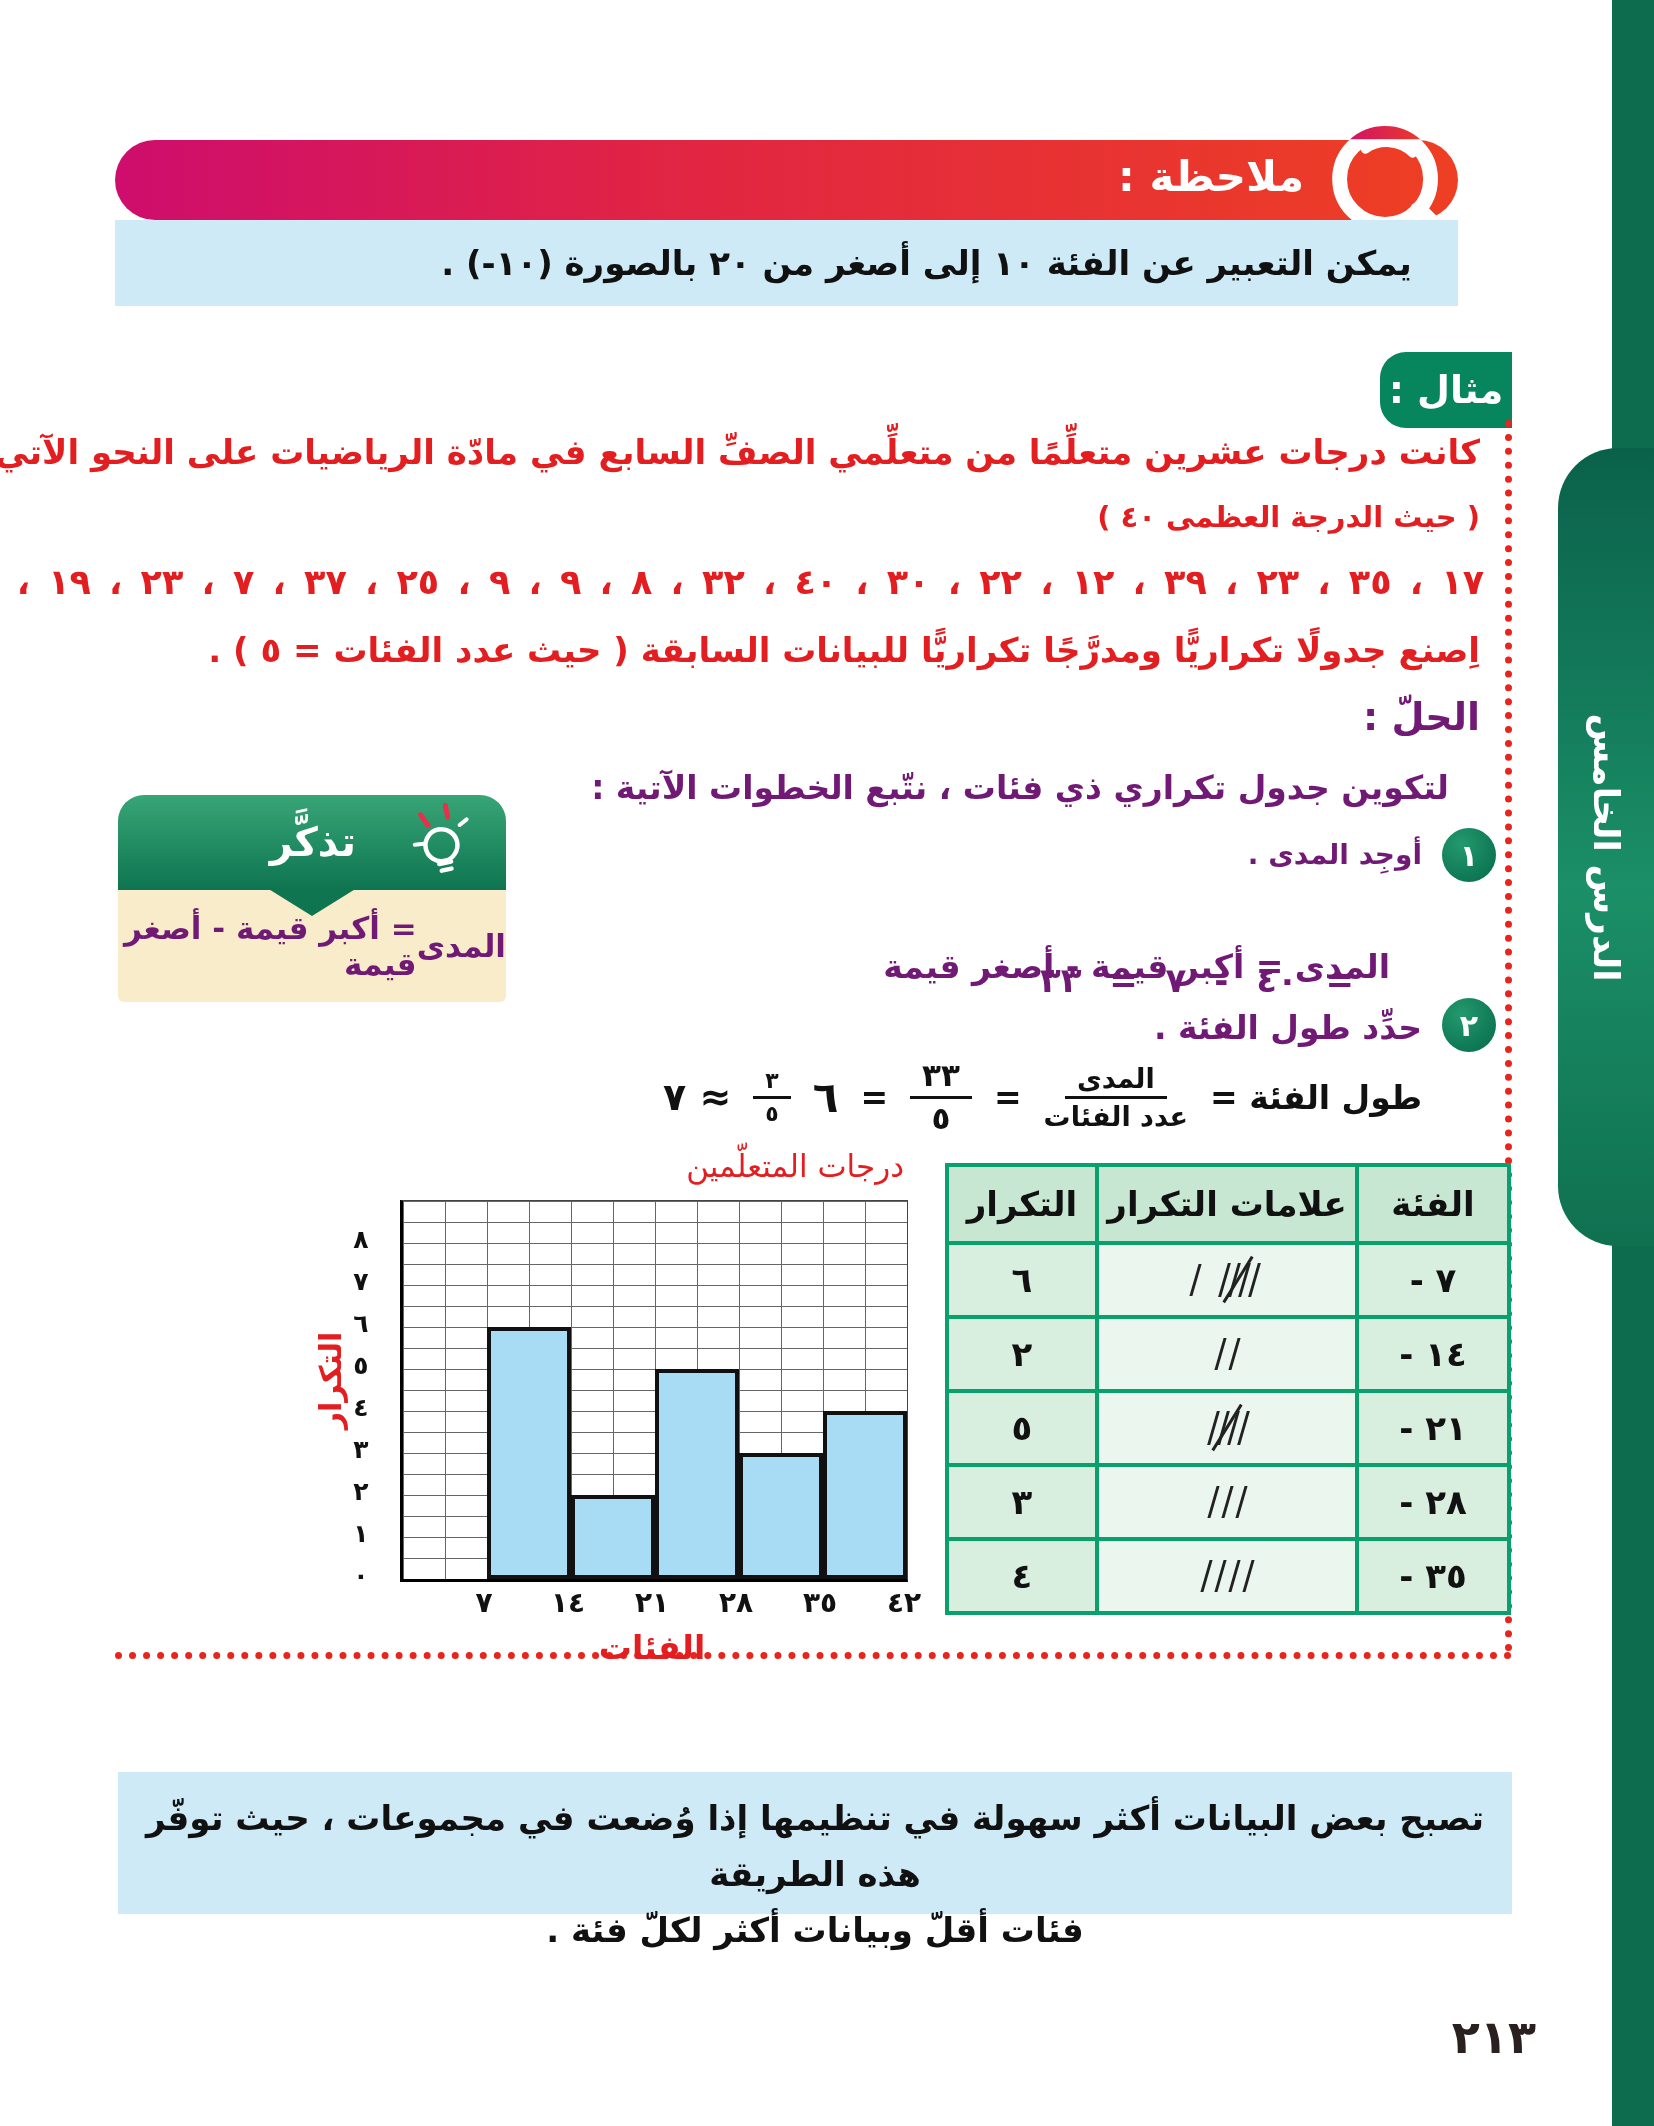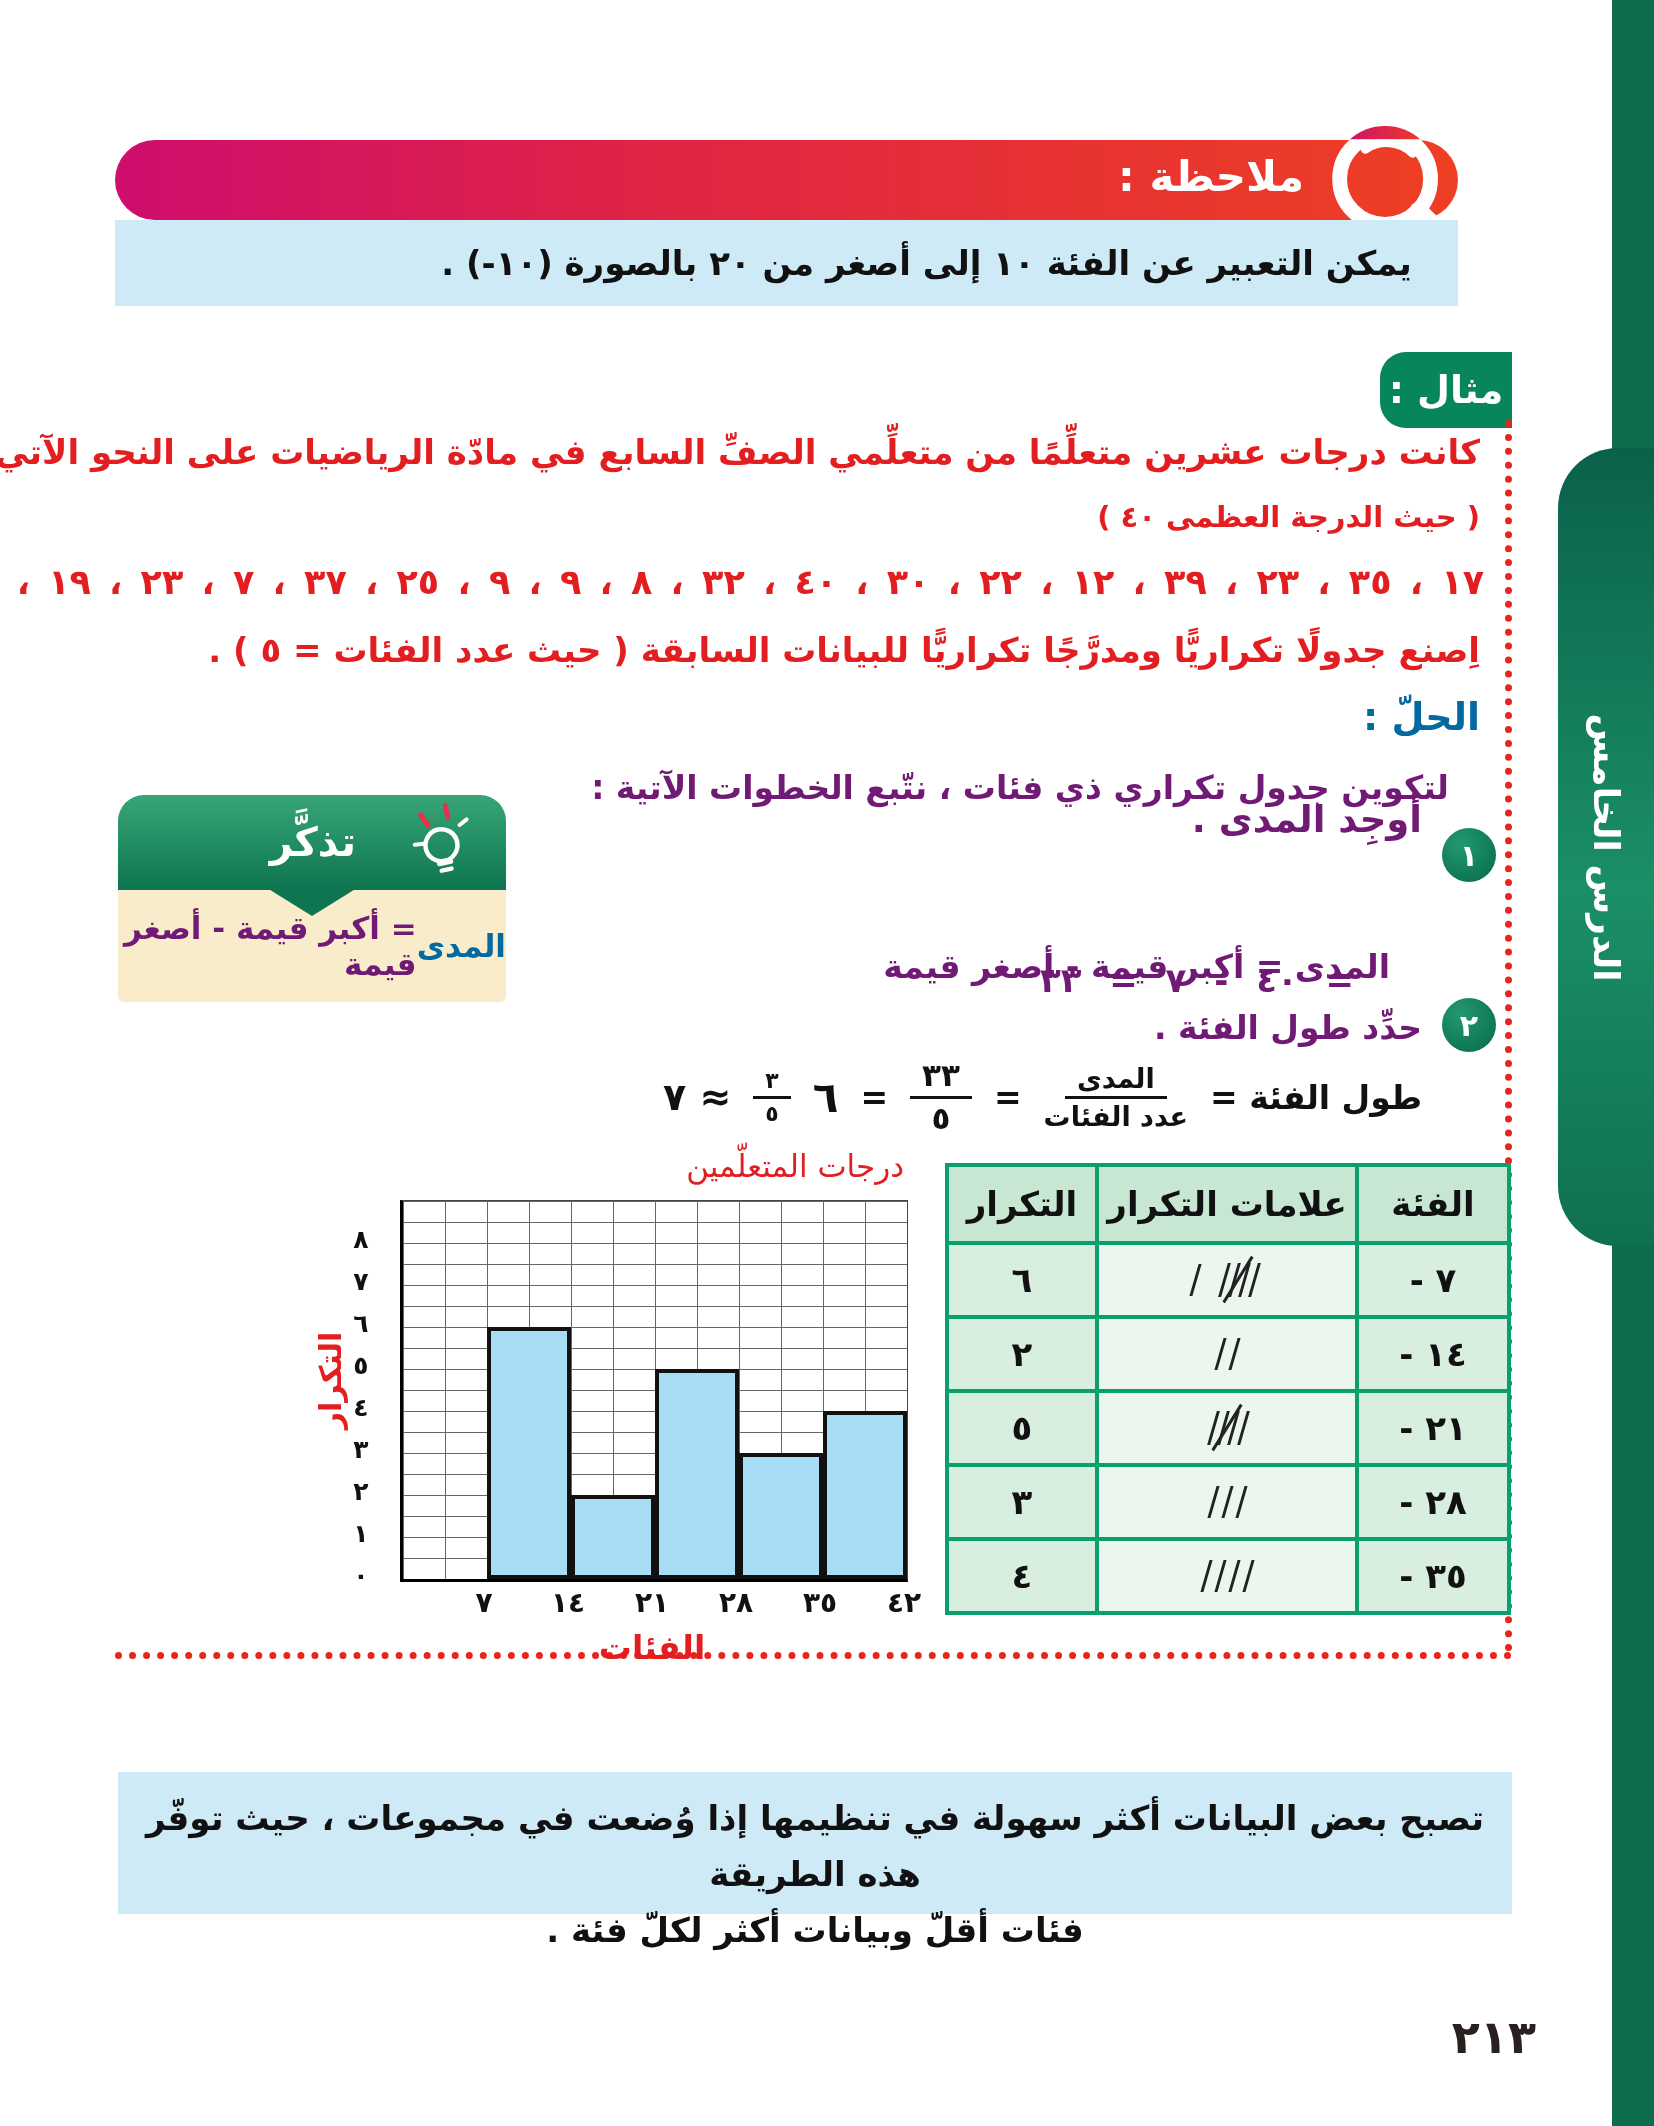--- a/index.html
+++ b/index.html
@@ -15,21 +15,21 @@
   .mag{position:absolute;width:168px;height:168px;}
 
   
   .example-label{position:absolute;left:auto;background:#07855c;color:#fff;font-size:38px;
                  font-weight:bold;border-radius:26px 0 0 26px;display:flex;align-items:center;
                  justify-content:center;direction:rtl;}
   .dots-v{position:absolute;border-left:7px dotted #e8251c;width:0;}
   .dots-h{position:absolute;border-top:7px dotted #e8251c;height:0;}
   .r{position:absolute;direction:rtl;text-align:right;font-weight:bold;white-space:nowrap;}
   .red{color:#e31e20;}
-  .green{color:#0369a1;}
+  .green{color:#701a75;}
   .black{color:#701a75;}
   .stepc{position:absolute;width:54px;height:54px;border-radius:50%;
          background:radial-gradient(circle at 35% 30%,#23996e,#06694a);
          color:#fff;font-size:30px;font-weight:bold;display:flex;
          align-items:center;justify-content:center;}
 
   
   .formula{position:absolute;direction:rtl;display:flex;align-items:center;gap:22px;
            font-weight:bold;color:#111;font-size:33px;}
   .frac{display:inline-flex;flex-direction:column;align-items:center;line-height:1.15;}
@@ -140,21 +140,21 @@
 
   <div class="r red" style="right:174px;top:432px;font-size:34px;">كانت درجات عشرين متعلِّمًا من متعلِّمي الصفِّ السابع في مادّة الرياضيات على النحو الآتي :</div>
   <div class="r red" style="right:174px;top:500px;font-size:29px;">( حيث الدرجة العظمى ٤٠ )</div>
   <div class="r red" style="right:170px;top:562px;font-size:35px;word-spacing:6px;">١٧ ، ٣٥ ، ٢٣ ، ٣٩ ، ١٢ ، ٢٢ ، ٣٠ ، ٤٠ ، ٣٢ ، ٨ ، ٩ ، ٩ ، ٢٥ ، ٣٧ ، ٧ ، ٢٣ ، ١٩ ، ١١ ، ٢٧ ، ٣٢</div>
   <div class="r red" style="right:174px;top:630px;font-size:34px;">اِصنع جدولًا تكراريًّا ومدرَّجًا تكراريًّا للبيانات السابقة ( حيث عدد الفئات = ٥ ) .</div>
 
   <div class="r green" style="right:174px;top:695px;font-size:38px;">الحلّ :</div>
   <div class="r black" style="right:205px;top:768px;font-size:33px;">لتكوين جدول تكراري ذي فئات ، نتّبع الخطوات الآتية :</div>
 
   <div class="stepc" style="left:1442px;top:828px;">١</div>
-  <div class="r black" style="right:232px;top:798px;font-size:37px;">أوجِد المدى .</div>
+  <div class="r black" style="right:232px;top:838px;font-size:28px;">أوجِد المدى .</div>
   <div class="r black" style="right:264px;top:947px;font-size:33px;">المدى = أكبر قيمة - أصغر قيمة</div>
   <div class="r black" style="right:300px;top:960px;font-size:34px;word-spacing:16px;">= ٤٠ - ٧ = ٣٣</div>
 
   <div class="rem">
     <div class="rem-head">
       <span class="rem-title">تذكَّر</span>
       <svg class="bulb" viewBox="0 0 70 80">
         <g transform="rotate(-12 35 40)">
           <line x1="20" y1="8" x2="25" y2="20" stroke="#e8304a" stroke-width="5" stroke-linecap="round"></line>
           <line x1="46" y1="4" x2="46" y2="16" stroke="#e8304a" stroke-width="5" stroke-linecap="round"></line>

